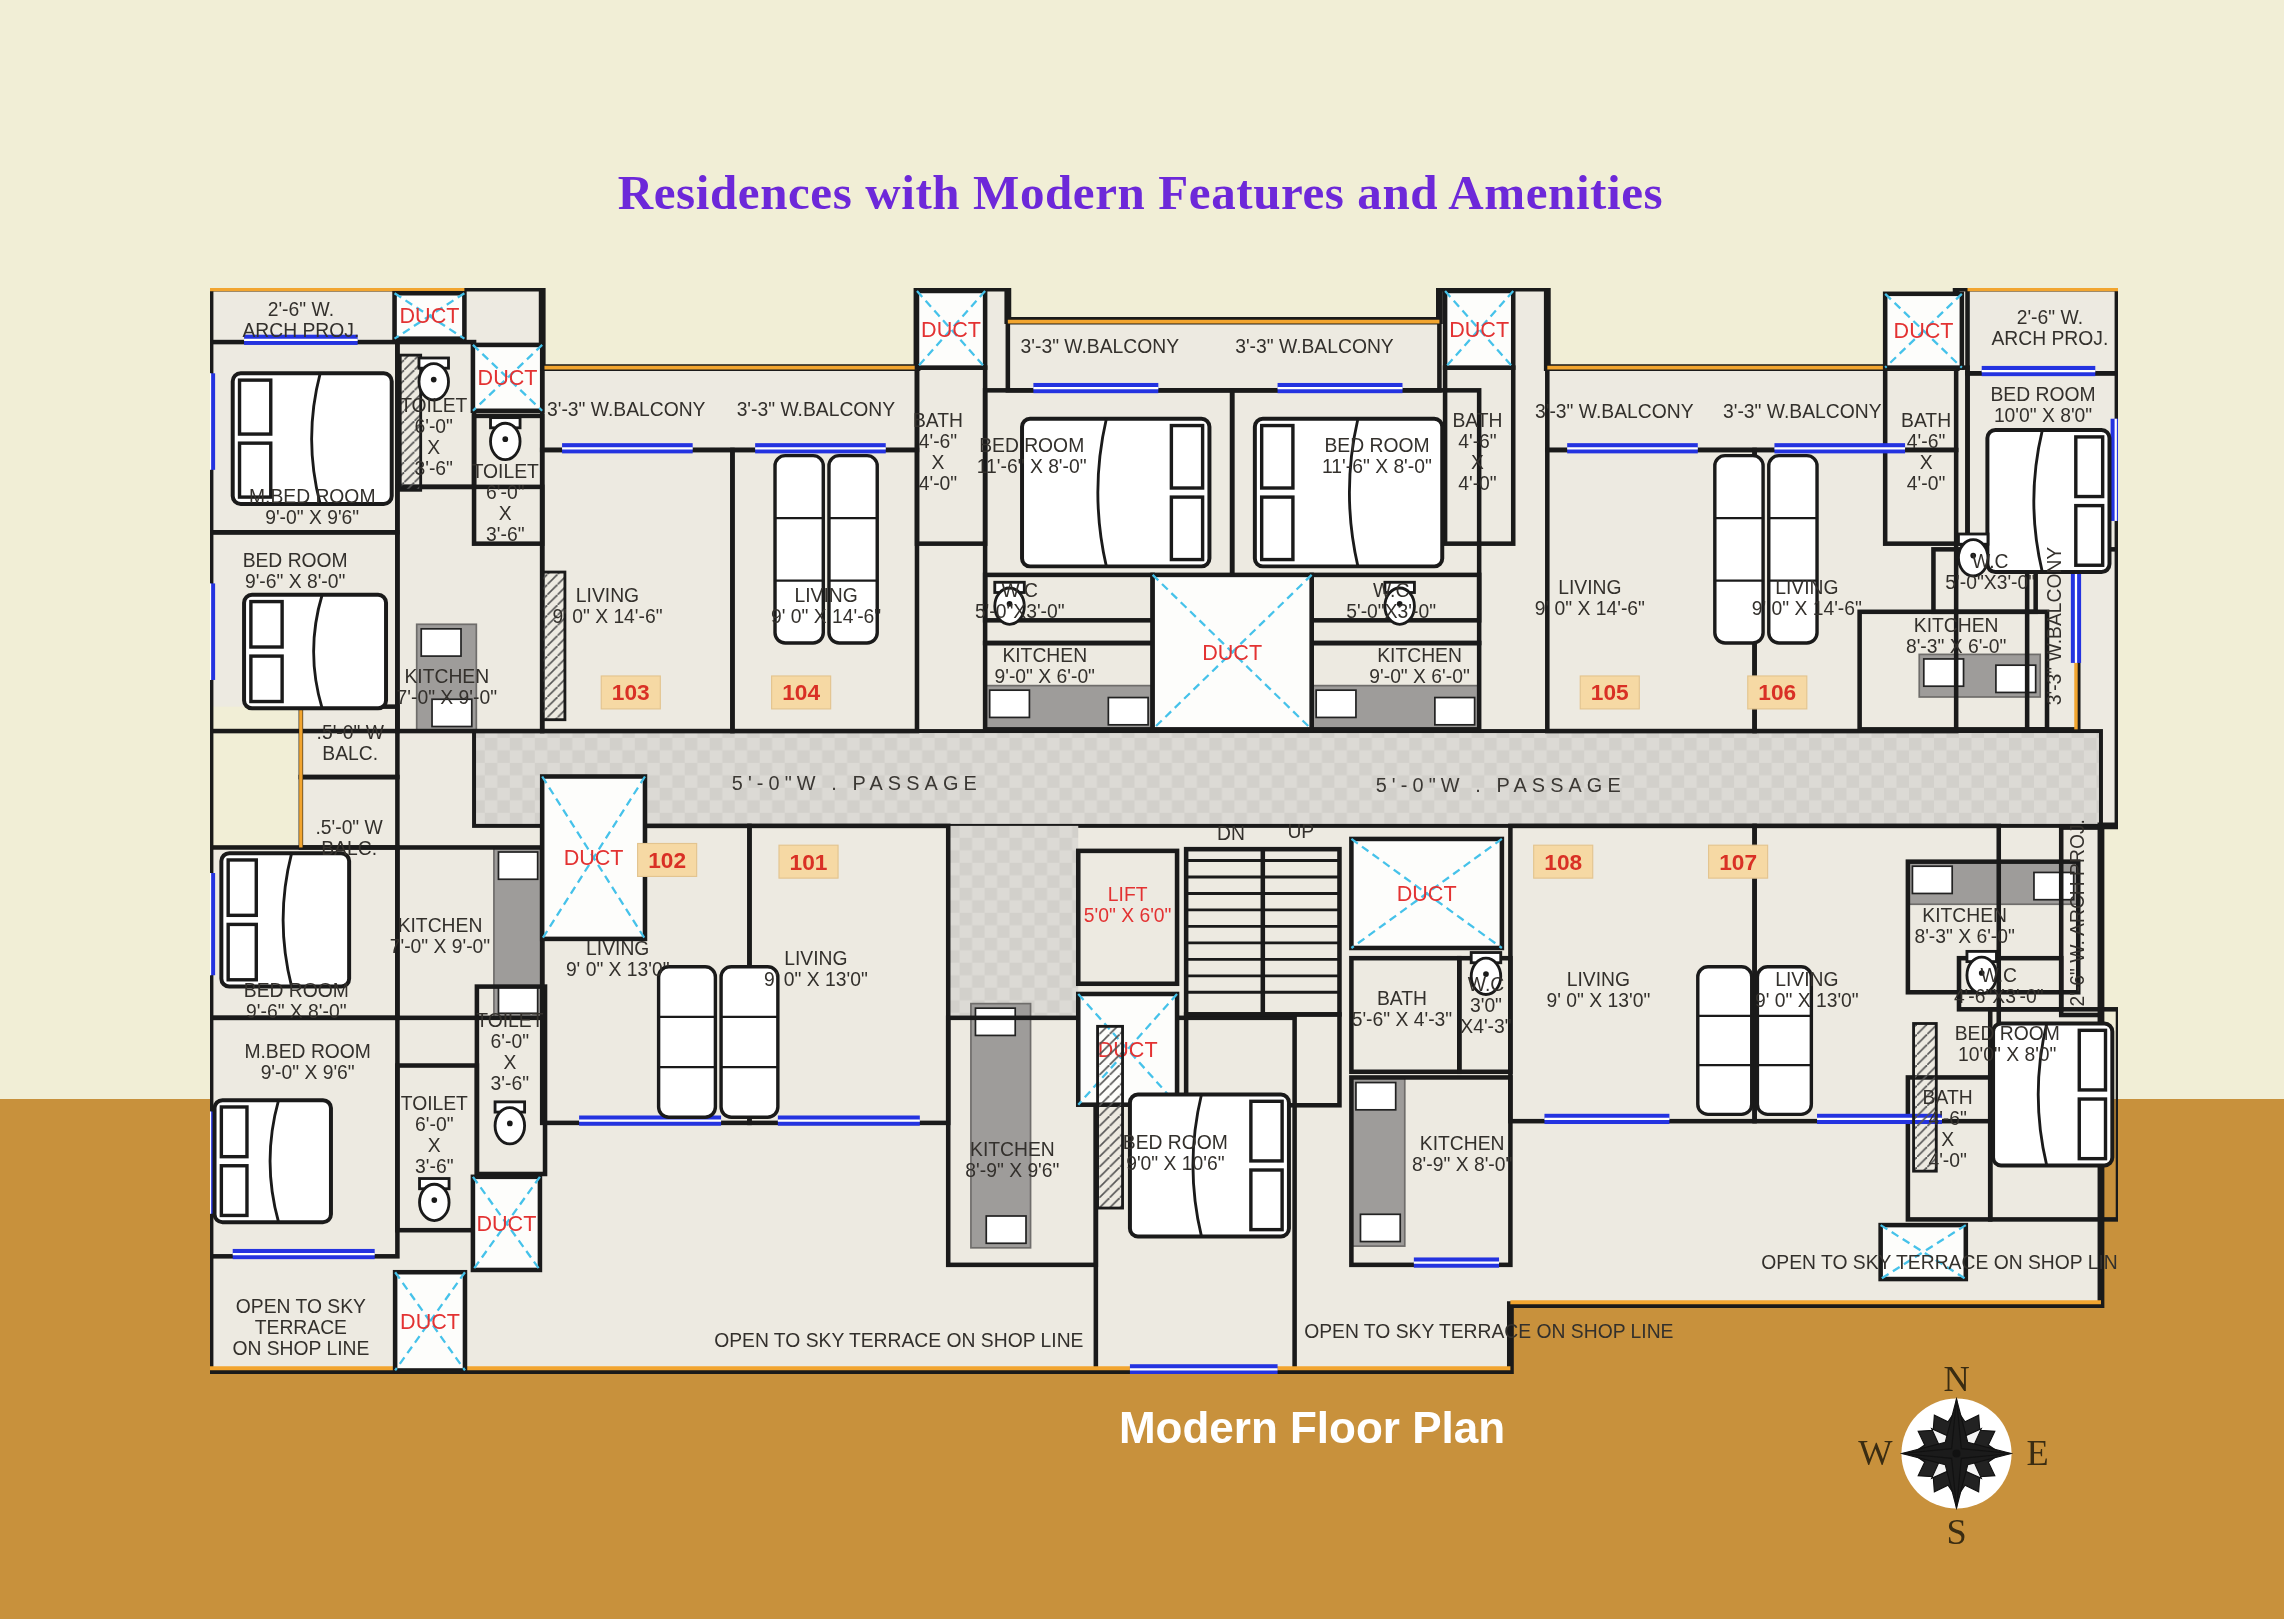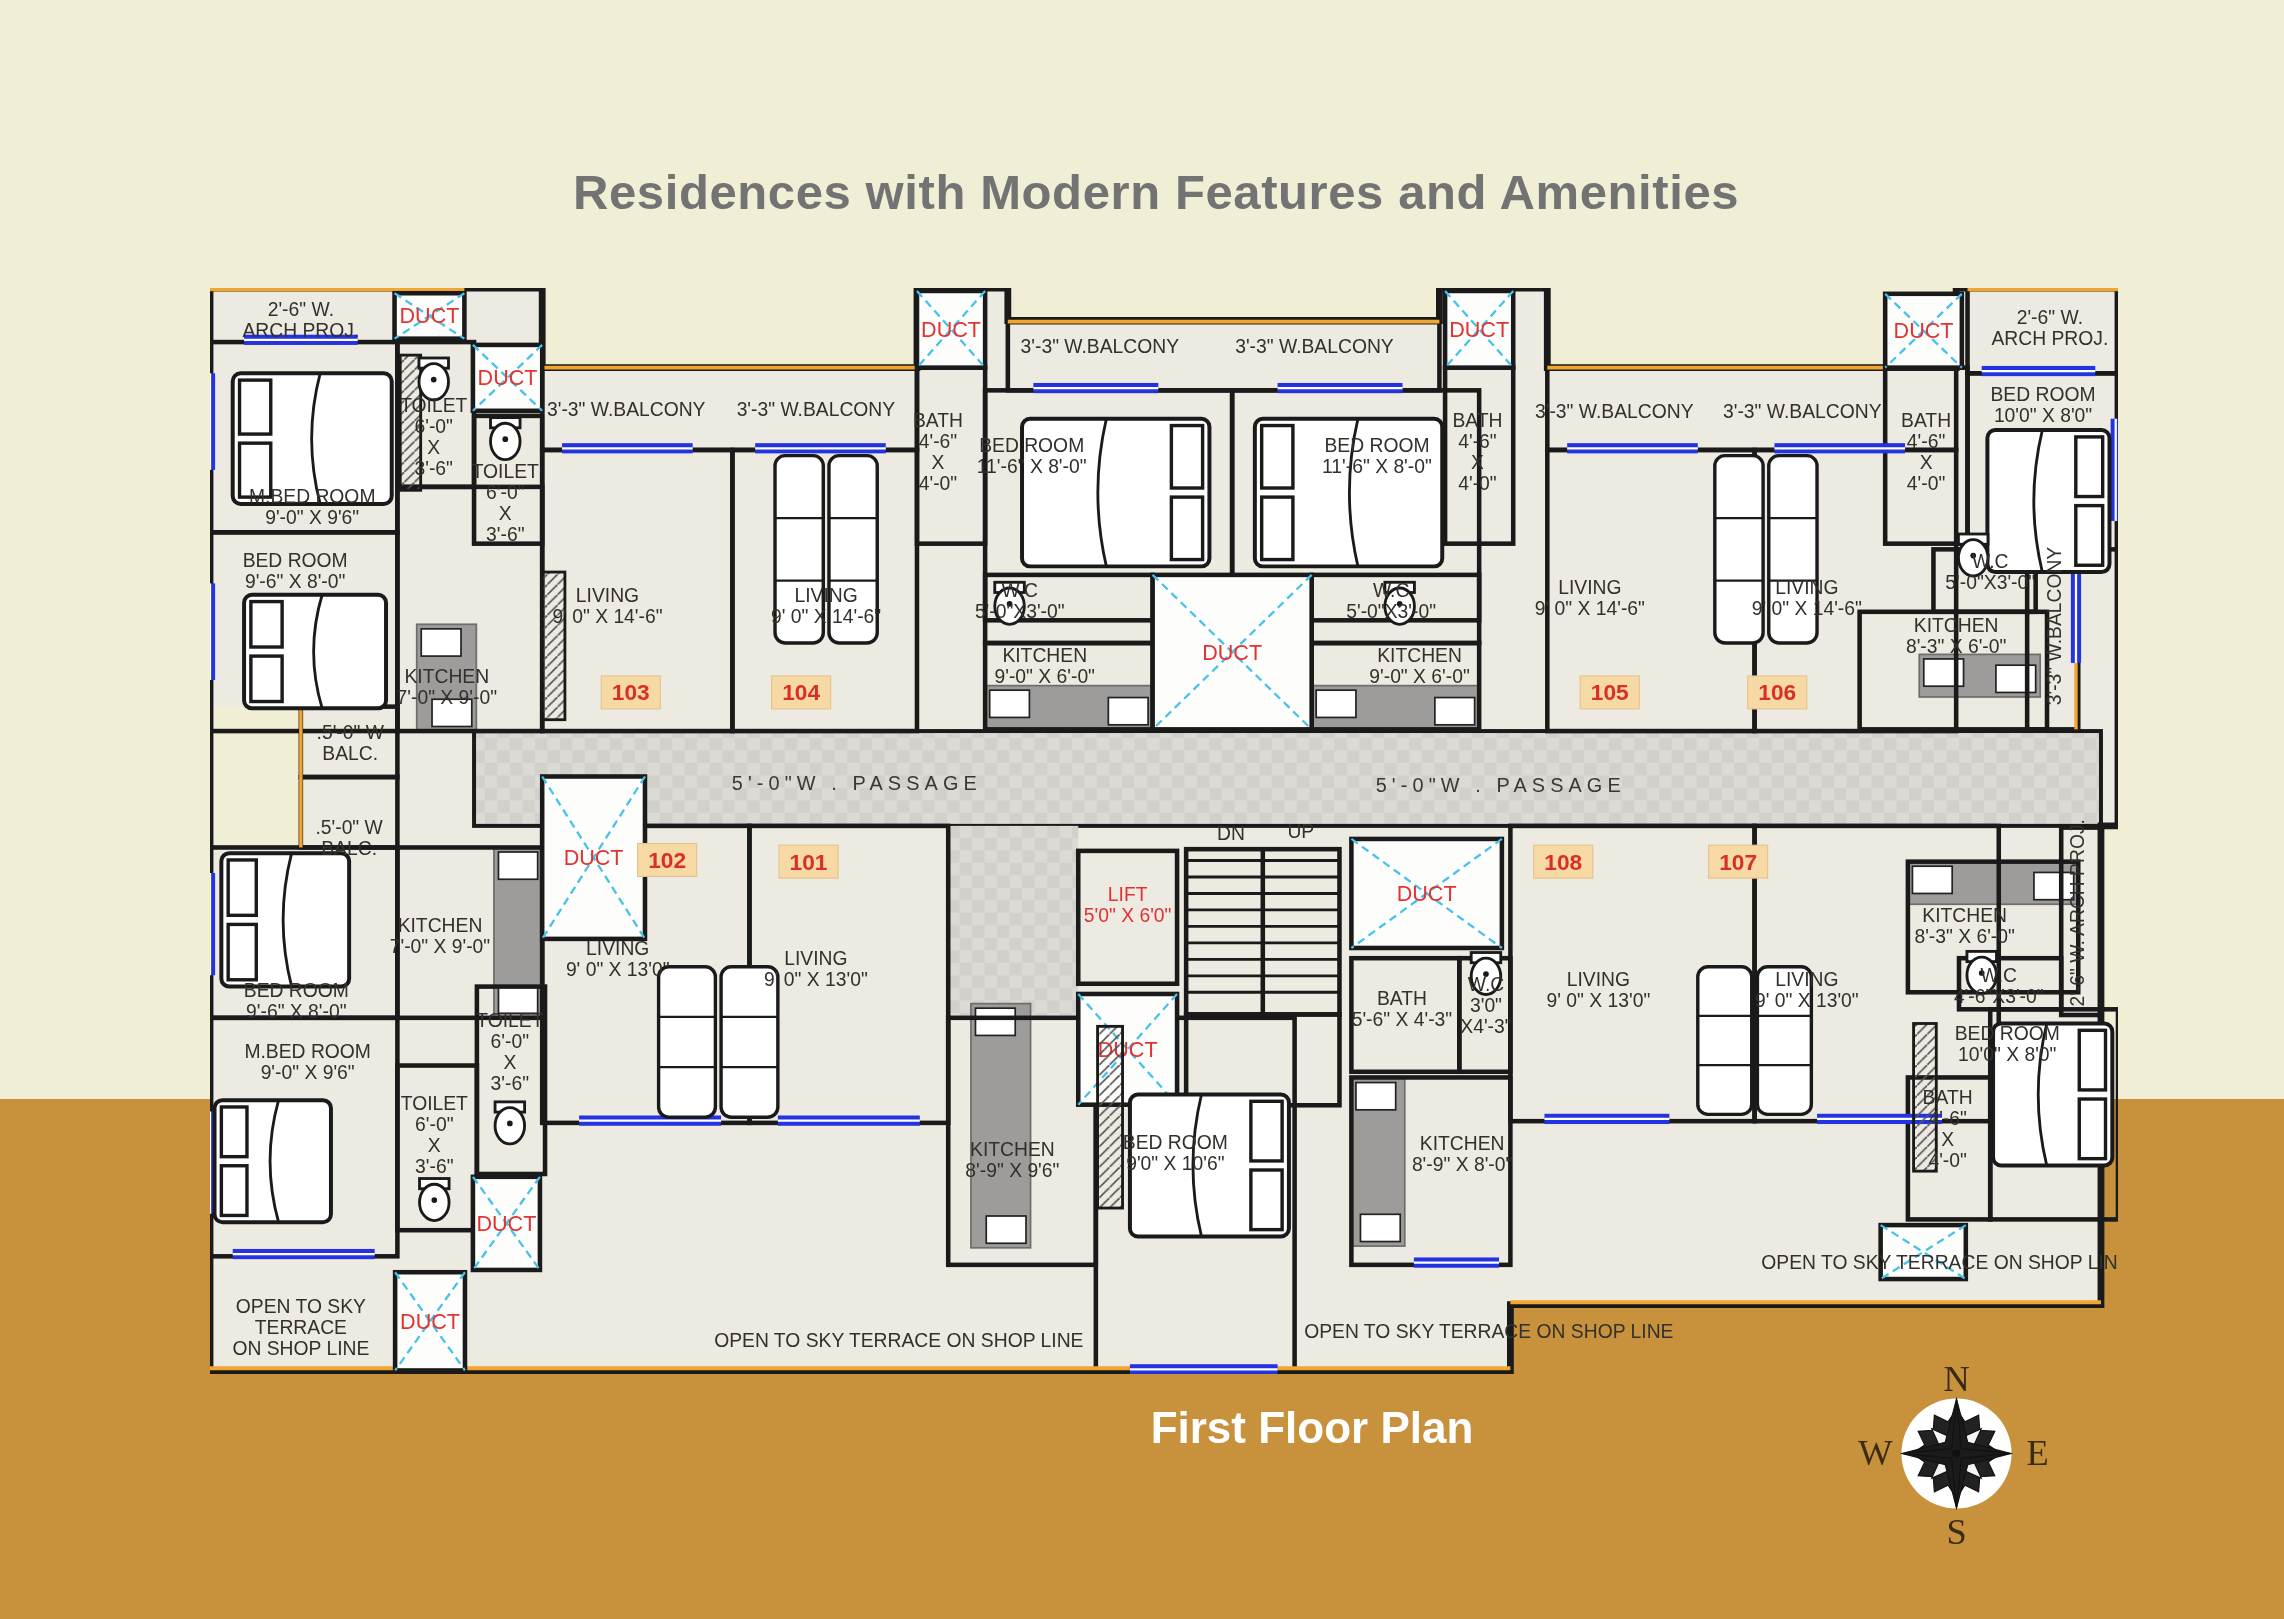--- a/index.html
+++ b/index.html
@@ -3,21 +3,21 @@
 <meta charset="utf-8">
 <style>
   html,body{margin:0;padding:0;}
   body{
     width:2284px;height:1620px;position:relative;overflow:hidden;
     background:#f1eed6;font-family:"Liberation Sans",sans-serif;
   }
   #tan-band{position:absolute;left:0;top:1099px;width:2284px;height:521px;background:#c8913c;}
   #main-title{
     position:absolute;left:573px;top:164px;width:1135px;text-align:center;
-    font-family:Liberation Sans, sans-serif;font-weight:bold;font-size:49px;color:#737373;
+    font-family:Liberation Serif, serif;font-weight:bold;font-size:49px;color:#6d28d9;
     letter-spacing:0.6px;white-space:nowrap;
   }
   #plan-wrap{position:absolute;left:210px;top:288px;width:1908px;height:1086px;}
   #footer-title{
     position:absolute;left:1028px;top:1403px;width:568px;text-align:center;
     font-weight:bold;font-size:44px;color:#ffffff;white-space:nowrap;
   }
   #compass{position:absolute;left:1857px;top:1357px;}
   svg text{font-family:"Liberation Sans",sans-serif;}
   .lbl{fill:#33302c;font-size:34px;}
@@ -535,21 +535,21 @@
         <rect x="2331" y="981" width="104" height="58" fill="#f6d9a4" stroke="#e3c48f" stroke-width="2"></rect>
         <text x="2383" y="1024" text-anchor="middle" class="badge-t">108</text>
       </g>
       <g>
         <rect x="2639" y="981" width="104" height="58" fill="#f6d9a4" stroke="#e3c48f" stroke-width="2"></rect>
         <text x="2691" y="1024" text-anchor="middle" class="badge-t">107</text>
       </g>
     </svg>
 </div>
 
-<div id="footer-title">First Floor Plan</div>
+<div id="footer-title">Modern Floor Plan</div>
 
 <div id="compass">
   <svg width="199" height="193" viewBox="0 0 350 340">
     <circle cx="175" cy="170" r="97" fill="#ffffff"></circle>
     <g id="compass-star">
         <polygon points="175.0,92.0 190.0,114.0 214.0,102.5 216.0,129.0 242.5,131.0 231.0,155.0 253.0,170.0 231.0,185.0 242.5,209.0 216.0,211.0 214.0,237.5 190.0,226.0 175.0,248.0 160.0,226.0 136.0,237.5 134.0,211.0 107.5,209.0 119.0,185.0 97.0,170.0 119.0,155.0 107.5,131.0 134.0,129.0 136.0,102.5 160.0,114.0" fill="#222" stroke="#111" stroke-width="2"></polygon>
         <polygon points="218.8,126.2 199.0,170.0 218.8,213.8 175.0,194.0 131.2,213.8 151.0,170.0 131.2,126.2 175.0,146.0" fill="#f4f4f4" stroke="#111" stroke-width="2"></polygon>
         <polygon points="175.0,74.0 194.8,150.2 271.0,170.0 194.8,189.8 175.0,266.0 155.2,189.8 79.0,170.0 155.2,150.2" fill="#1b1b1b" stroke="#111" stroke-width="2"></polygon>
         <polygon points="175.0,74.0 183.5,161.5 271.0,170.0 183.5,178.5 175.0,266.0 166.5,178.5 79.0,170.0 166.5,161.5" fill="#ffffff00" stroke="#111" stroke-width="2"></polygon>
         <circle cx="175" cy="170" r="7" fill="#111"></circle>

